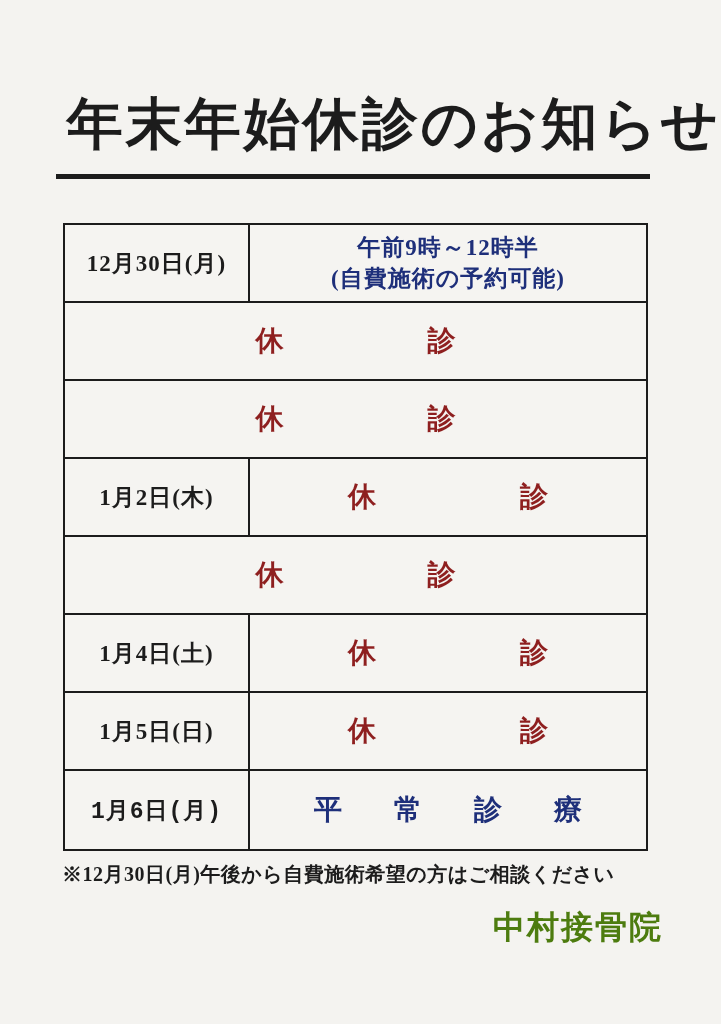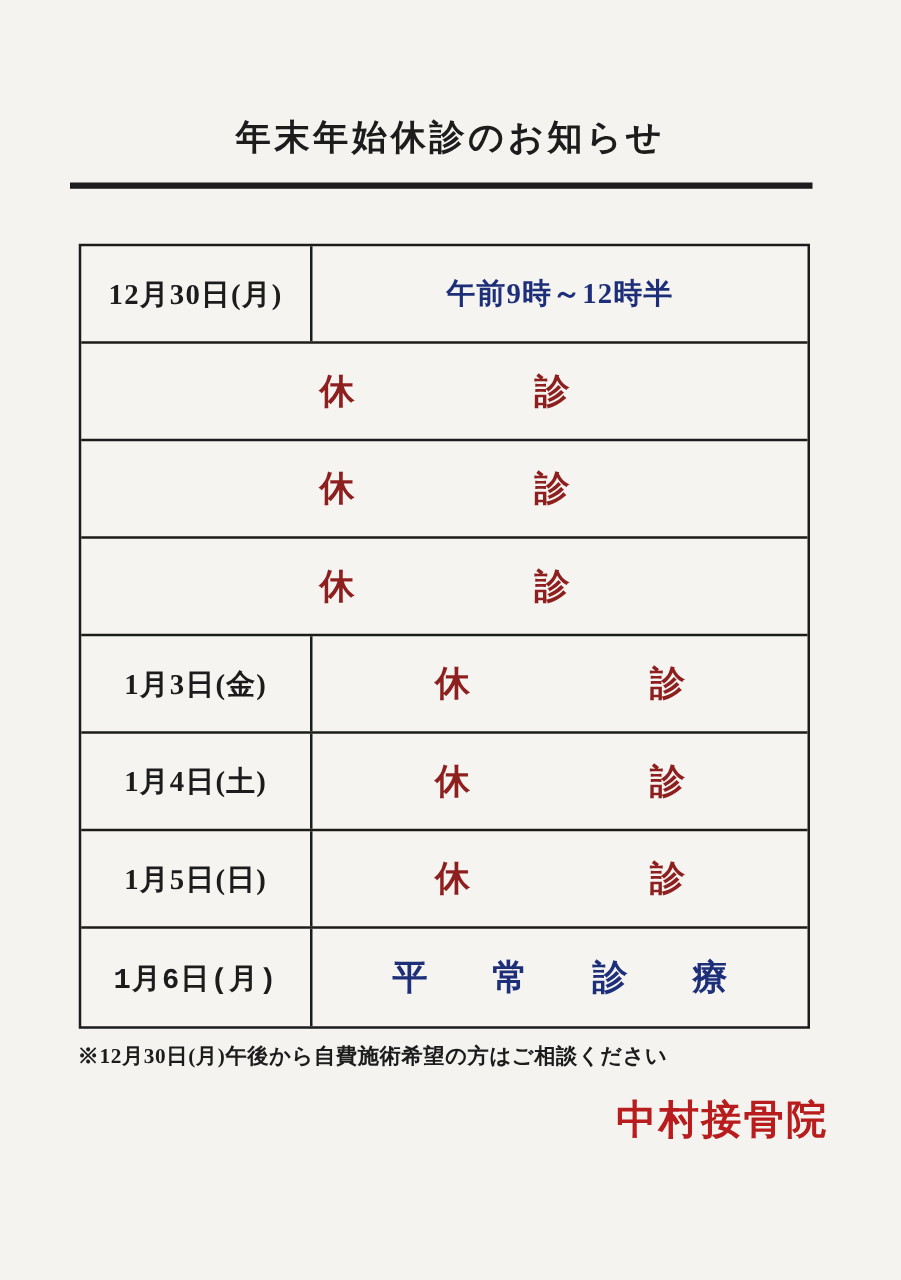--- a/index.html
+++ b/index.html
@@ -6,24 +6,24 @@
   body{
     width:721px;height:1024px;
     background:#f4f3f0;
     font-family:"Liberation Serif","DejaVu Serif",serif;
     color:var(--ink,#1c1c1c);
     overflow:hidden;
   }
   .page{position:relative;width:721px;height:1024px;}
   .title{
     margin:96px 0 0 0;
-    text-align:center;
+    text-align:right;
     font-family:"Liberation Sans","DejaVu Sans",sans-serif;
     font-weight:bold;
-    font-size:28px;
+    font-size:56px;
     line-height:1;
     letter-spacing:3px;
     color:var(--ink,#1c1c1c);
   }
   .title-rule{
     margin:22px 0 0 56px;
     width:594px;height:5px;
     background:var(--ink,#1c1c1c);
   }
   .schedule{
@@ -50,74 +50,75 @@
     font-size:23px;font-weight:bold;
     line-height:1.35;
     text-align:center;
     letter-spacing:1px;
   }
   .spread{display:flex;justify-content:space-between;font-weight:bold;font-size:28px;}
   .spread.closed{width:200px;color:var(--red,#8e1f1f);}
   .spread.normal{width:268px;color:var(--blue,#1e2f7a);}
   .footnote{
     margin:10px 0 0 62px;
-    font-size:17px;
+    font-size:20px;
     font-weight:bold;
     letter-spacing:0.5px;
     color:var(--ink,#1c1c1c);
   }
   .signature{
     margin:18px 58px 0 0;
     text-align:right;
     font-family:"Liberation Sans","DejaVu Sans",sans-serif;
     font-weight:bold;
     font-size:32px;
     letter-spacing:2px;
-    color:#b91c1c;
+    color:#4d7c0f;
   }
 </style>
 </head>
 <body style="background: rgb(244, 243, 240);">
 
 <div class="page">
   <div class="title">年末年始休診のお知らせ</div>
   <div class="title-rule"></div>
   <div class="schedule">
       <div class="row">
         <div class="cell date">12月30日(月)</div>
         <div class="cell content hours">
           <div class="line">午前9時～12時半</div>
+          <div class="line">(自費施術の予約可能)</div>
         </div>
       </div>
       <div class="row">
         <div class="cell content">
           <div class="spread closed">
             <span>休</span>
             <span>診</span>
           </div>
         </div>
       </div>
       <div class="row">
         <div class="cell content">
           <div class="spread closed">
             <span>休</span>
             <span>診</span>
           </div>
         </div>
       </div>
       <div class="row">
+        <div class="cell date">1月2日(木)</div>
         <div class="cell content">
           <div class="spread closed">
             <span>休</span>
             <span>診</span>
           </div>
         </div>
       </div>
       <div class="row">
-        <div class="cell date">1月3日(金)</div>
         <div class="cell content">
           <div class="spread closed">
             <span>休</span>
             <span>診</span>
           </div>
         </div>
       </div>
       <div class="row">
         <div class="cell date">1月4日(土)</div>
         <div class="cell content">

